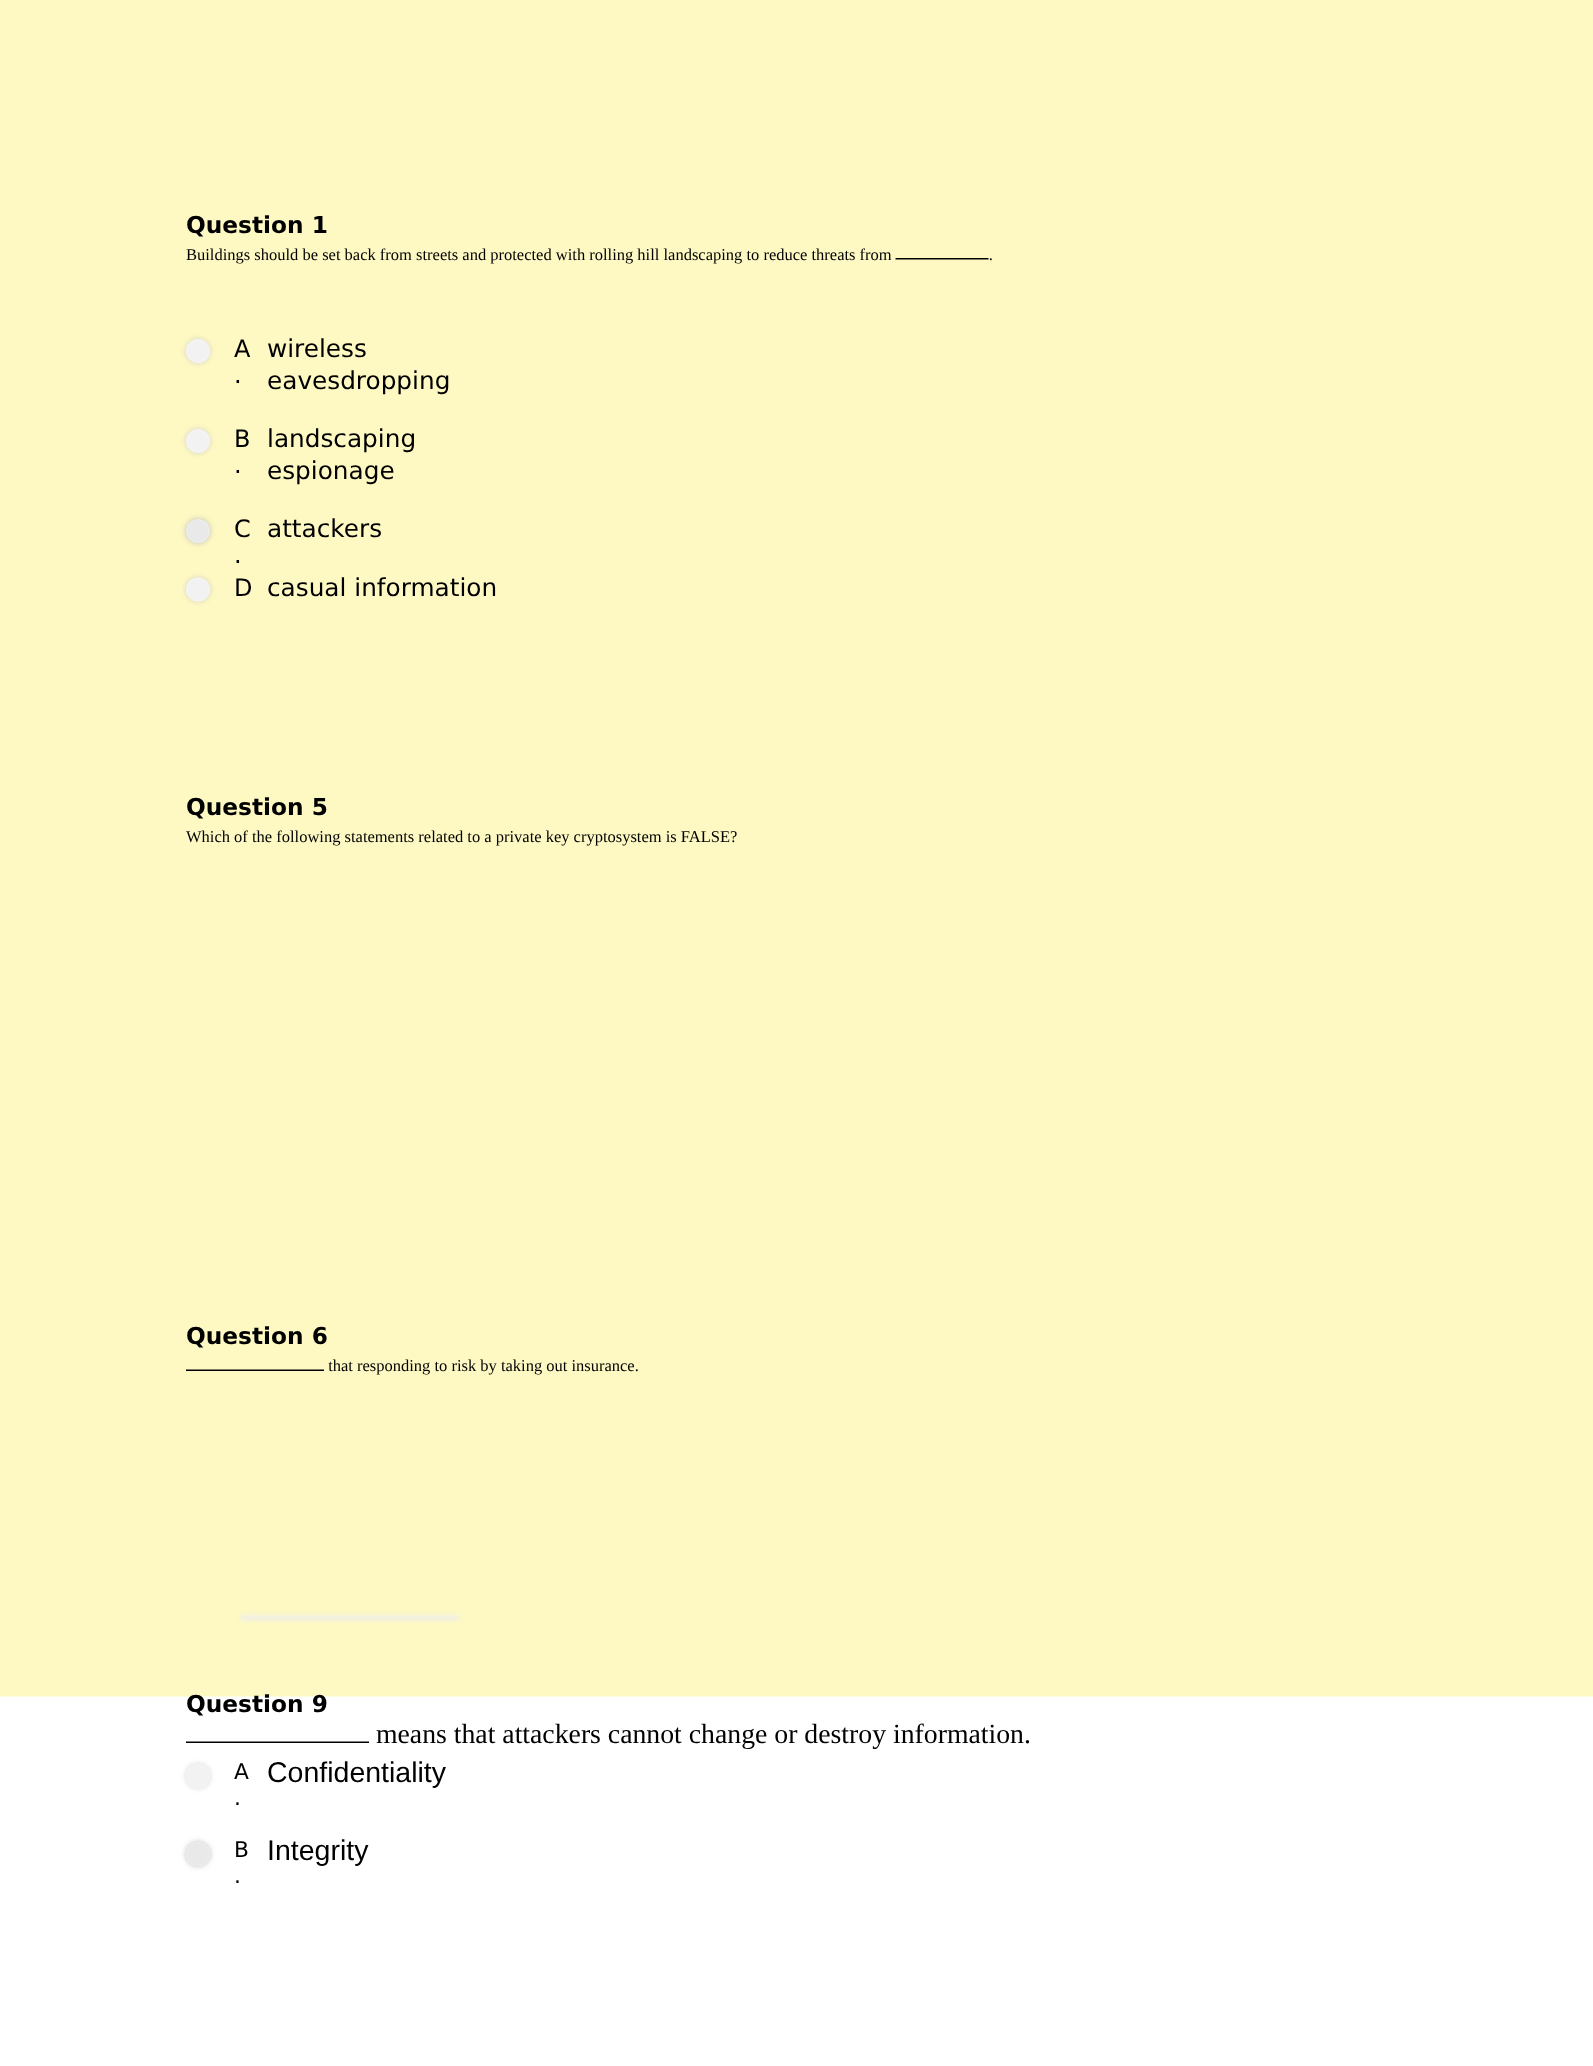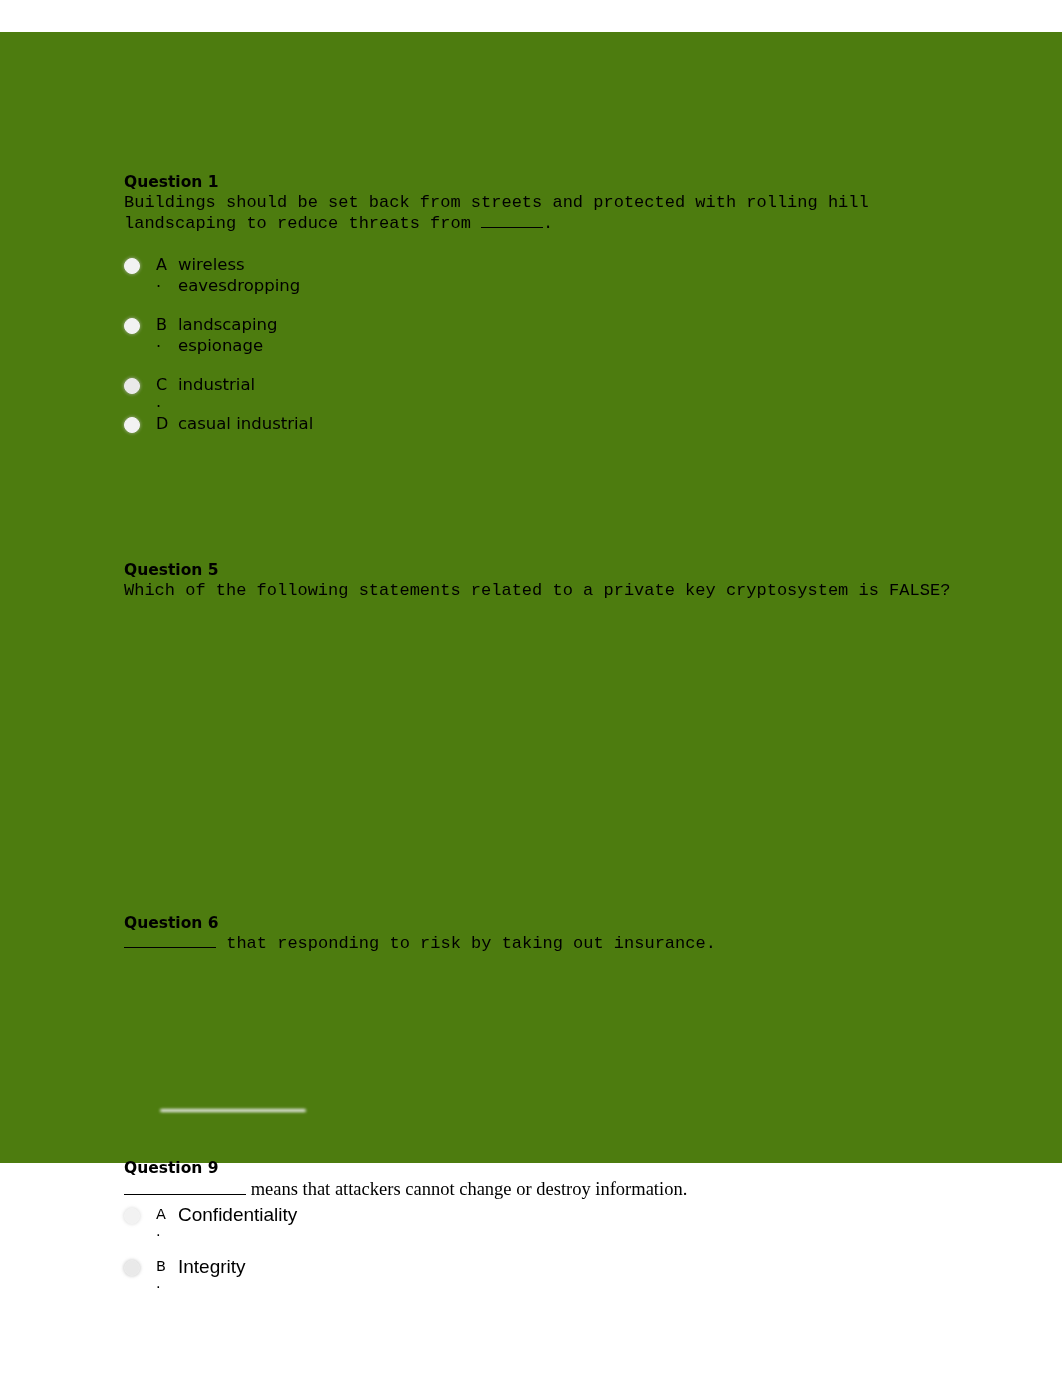--- a/index.html
+++ b/index.html
@@ -14,41 +14,40 @@
     overflow: hidden;
     font-family: "DejaVu Sans", sans-serif;
     color: #000000;
     -webkit-font-smoothing: antialiased;
   }
   .page {
     position: absolute;
     left: 0; top: 0;
     width: 1062px;
     height: 1131px;
-    background: #4d7c0f;
-    margin-top: 32px;
+    background: #fef9c3;
   }
 
   
   .qblock {
     position: absolute;
     left: 124px;
   }
   .q-heading {
     font-family: "DejaVu Sans", sans-serif;
     font-weight: bold;
     font-size: 15.5px;
     line-height: 20px;
     color: #000;
     white-space: nowrap;
   }
   .q-body {
-    font-family: Liberation Mono, monospace;
+    font-family: Liberation Serif, serif;
     font-weight: normal;
-    font-size: 17px;
+    font-size: 11px;
     line-height: 21px;
     color: #000;
     width: 770px;
   }
   .q-body-serif {
     font-family: Liberation Serif, serif;
     font-weight: normal;
     font-size: 18.5px;
     line-height: 22px;
     color: #000;
@@ -156,29 +155,29 @@
       <span class="opt-text">landscaping
 espionage</span>
     </div>
 
     <div class="opt-row" style="margin-bottom:4px;">
       <span class="radio darker"></span>
       <span class="opt-letterwrap">
         <span class="opt-letter">C</span>
         <span class="opt-dot">.</span>
       </span>
-      <span class="opt-text">industrial</span>
+      <span class="opt-text">attackers</span>
     </div>
 
     <div class="opt-row">
       <span class="radio"></span>
       <span class="opt-letterwrap">
         <span class="opt-letter">D</span>
       </span>
-      <span class="opt-text">casual industrial</span>
+      <span class="opt-text">casual information</span>
     </div>
 
   </div>
 
   <div class="qblock" style="top:528px;">
     <div class="q-heading">Question 5</div>
     <div class="q-body" style="width:830px;">Which of the following statements related to a private key cryptosystem is FALSE?</div>
   </div>
 
   <div class="qblock" style="top:881px;">

